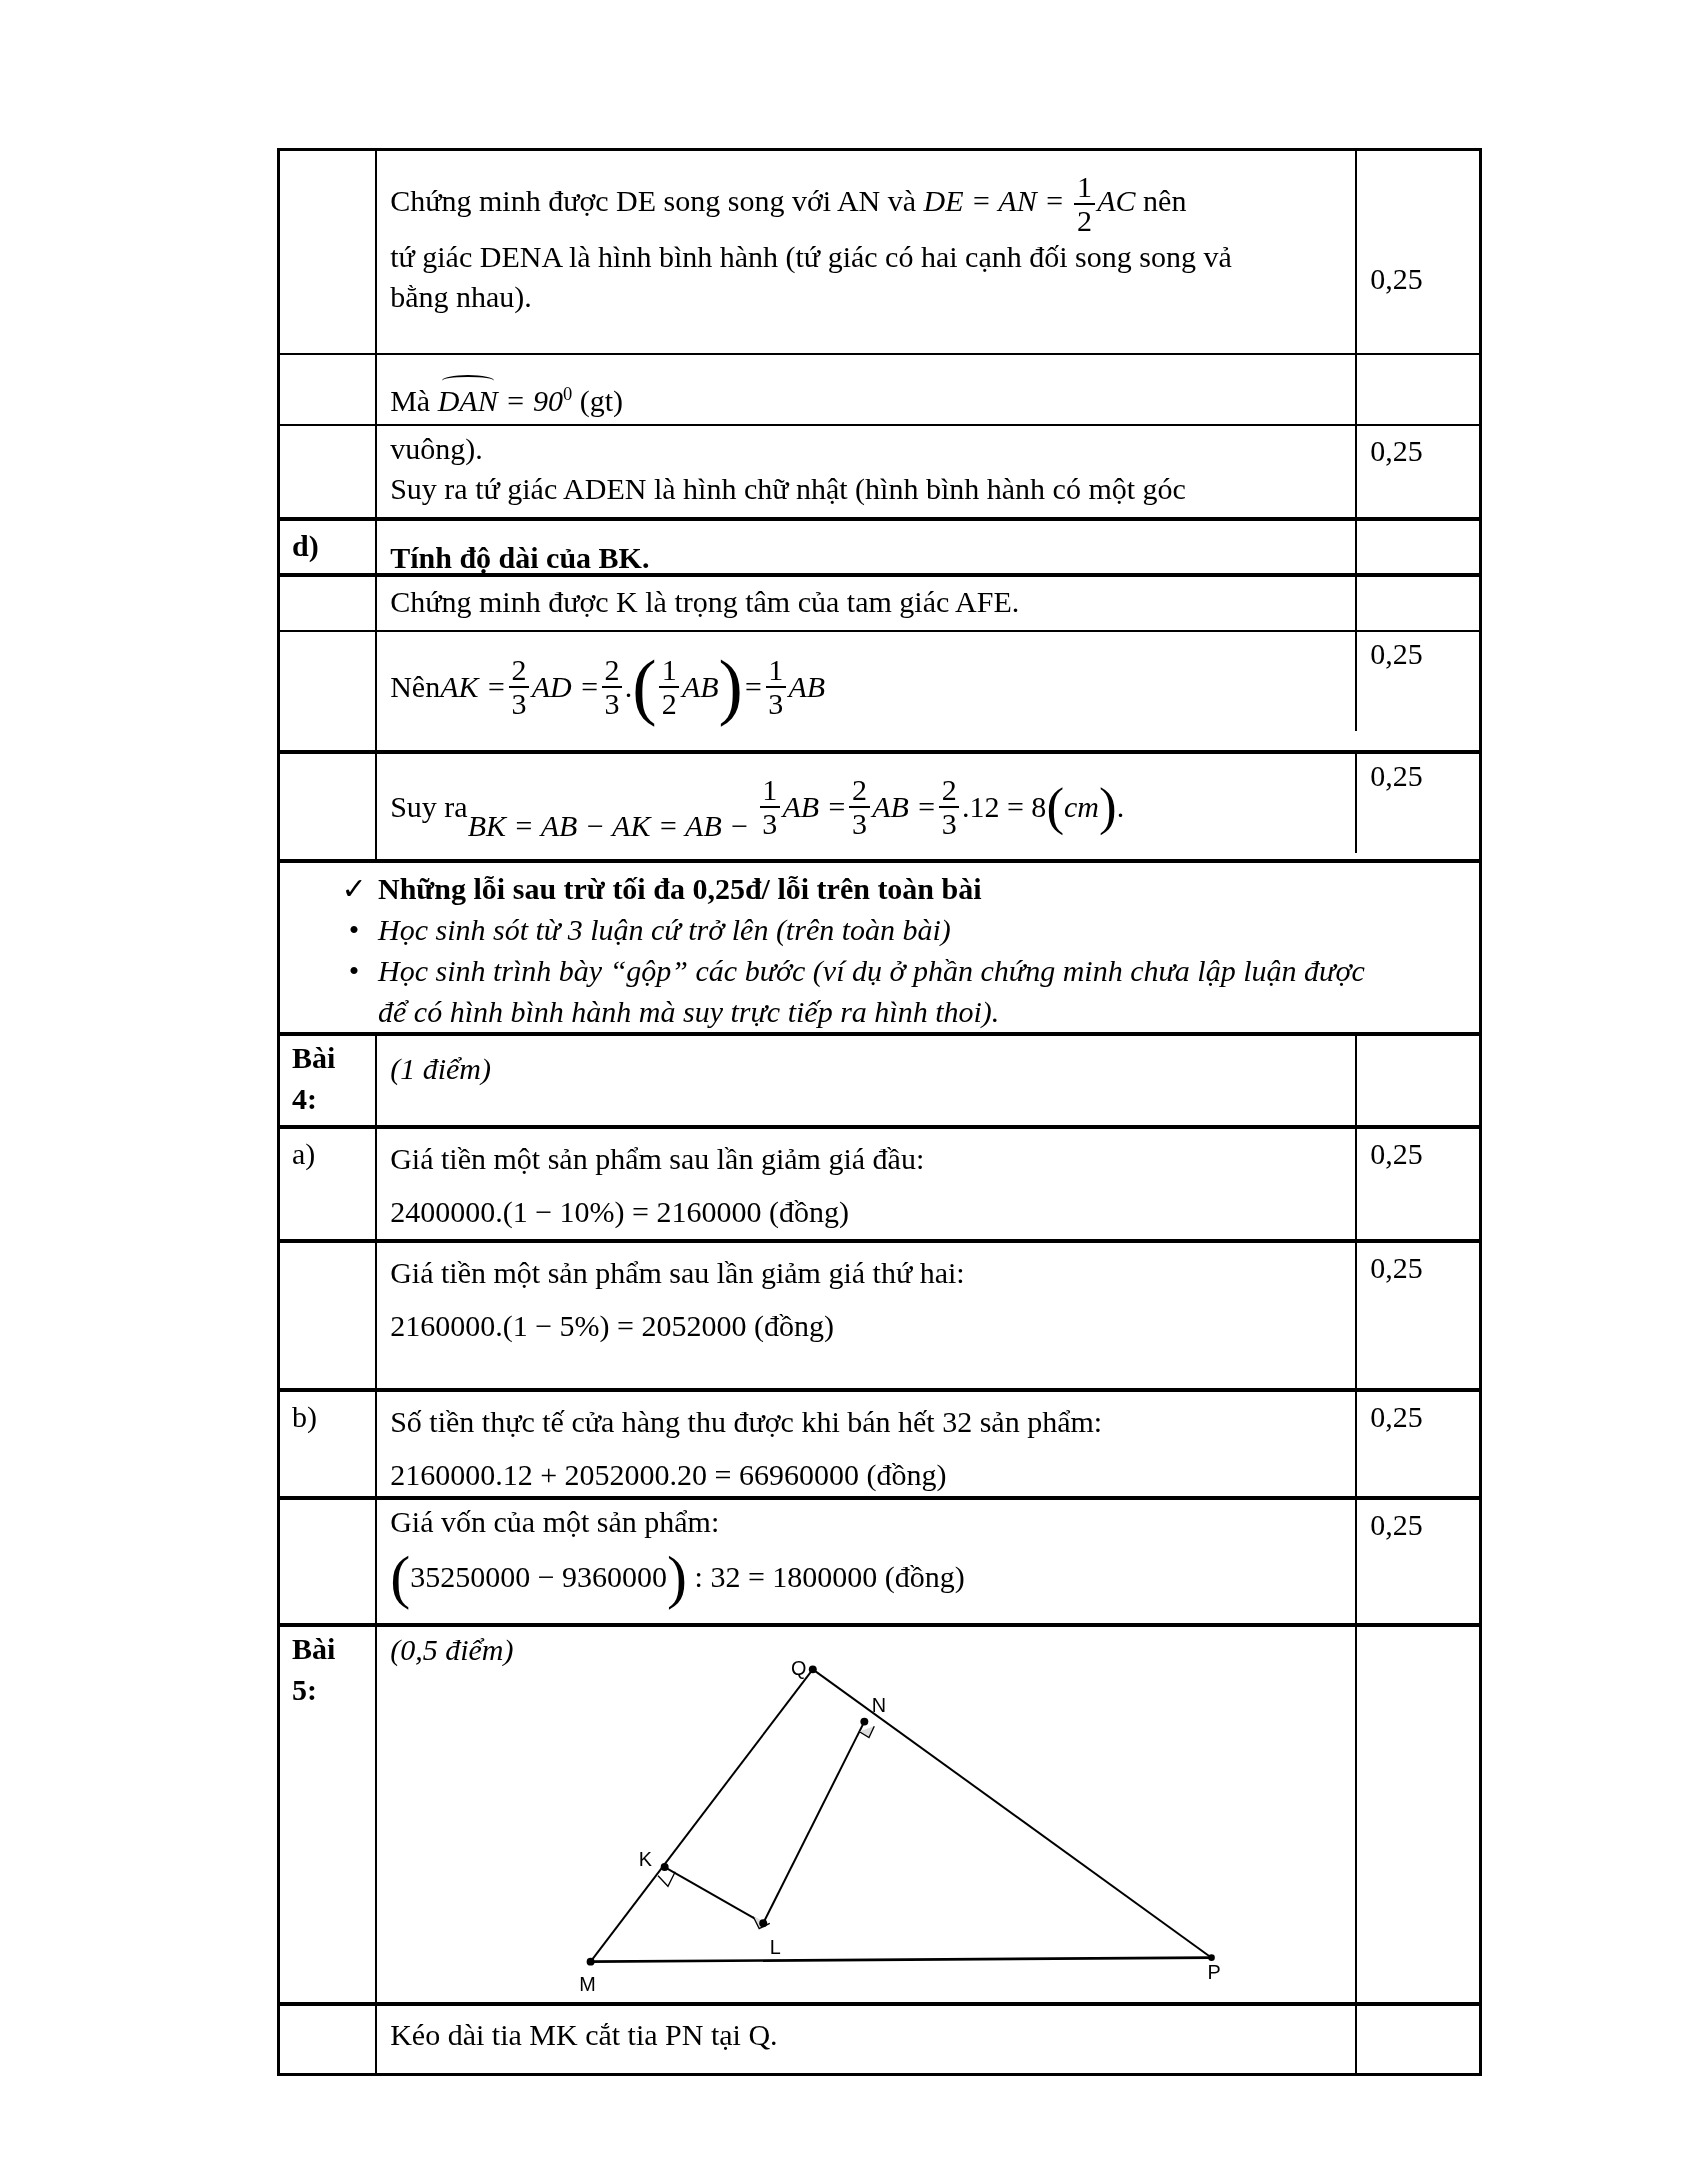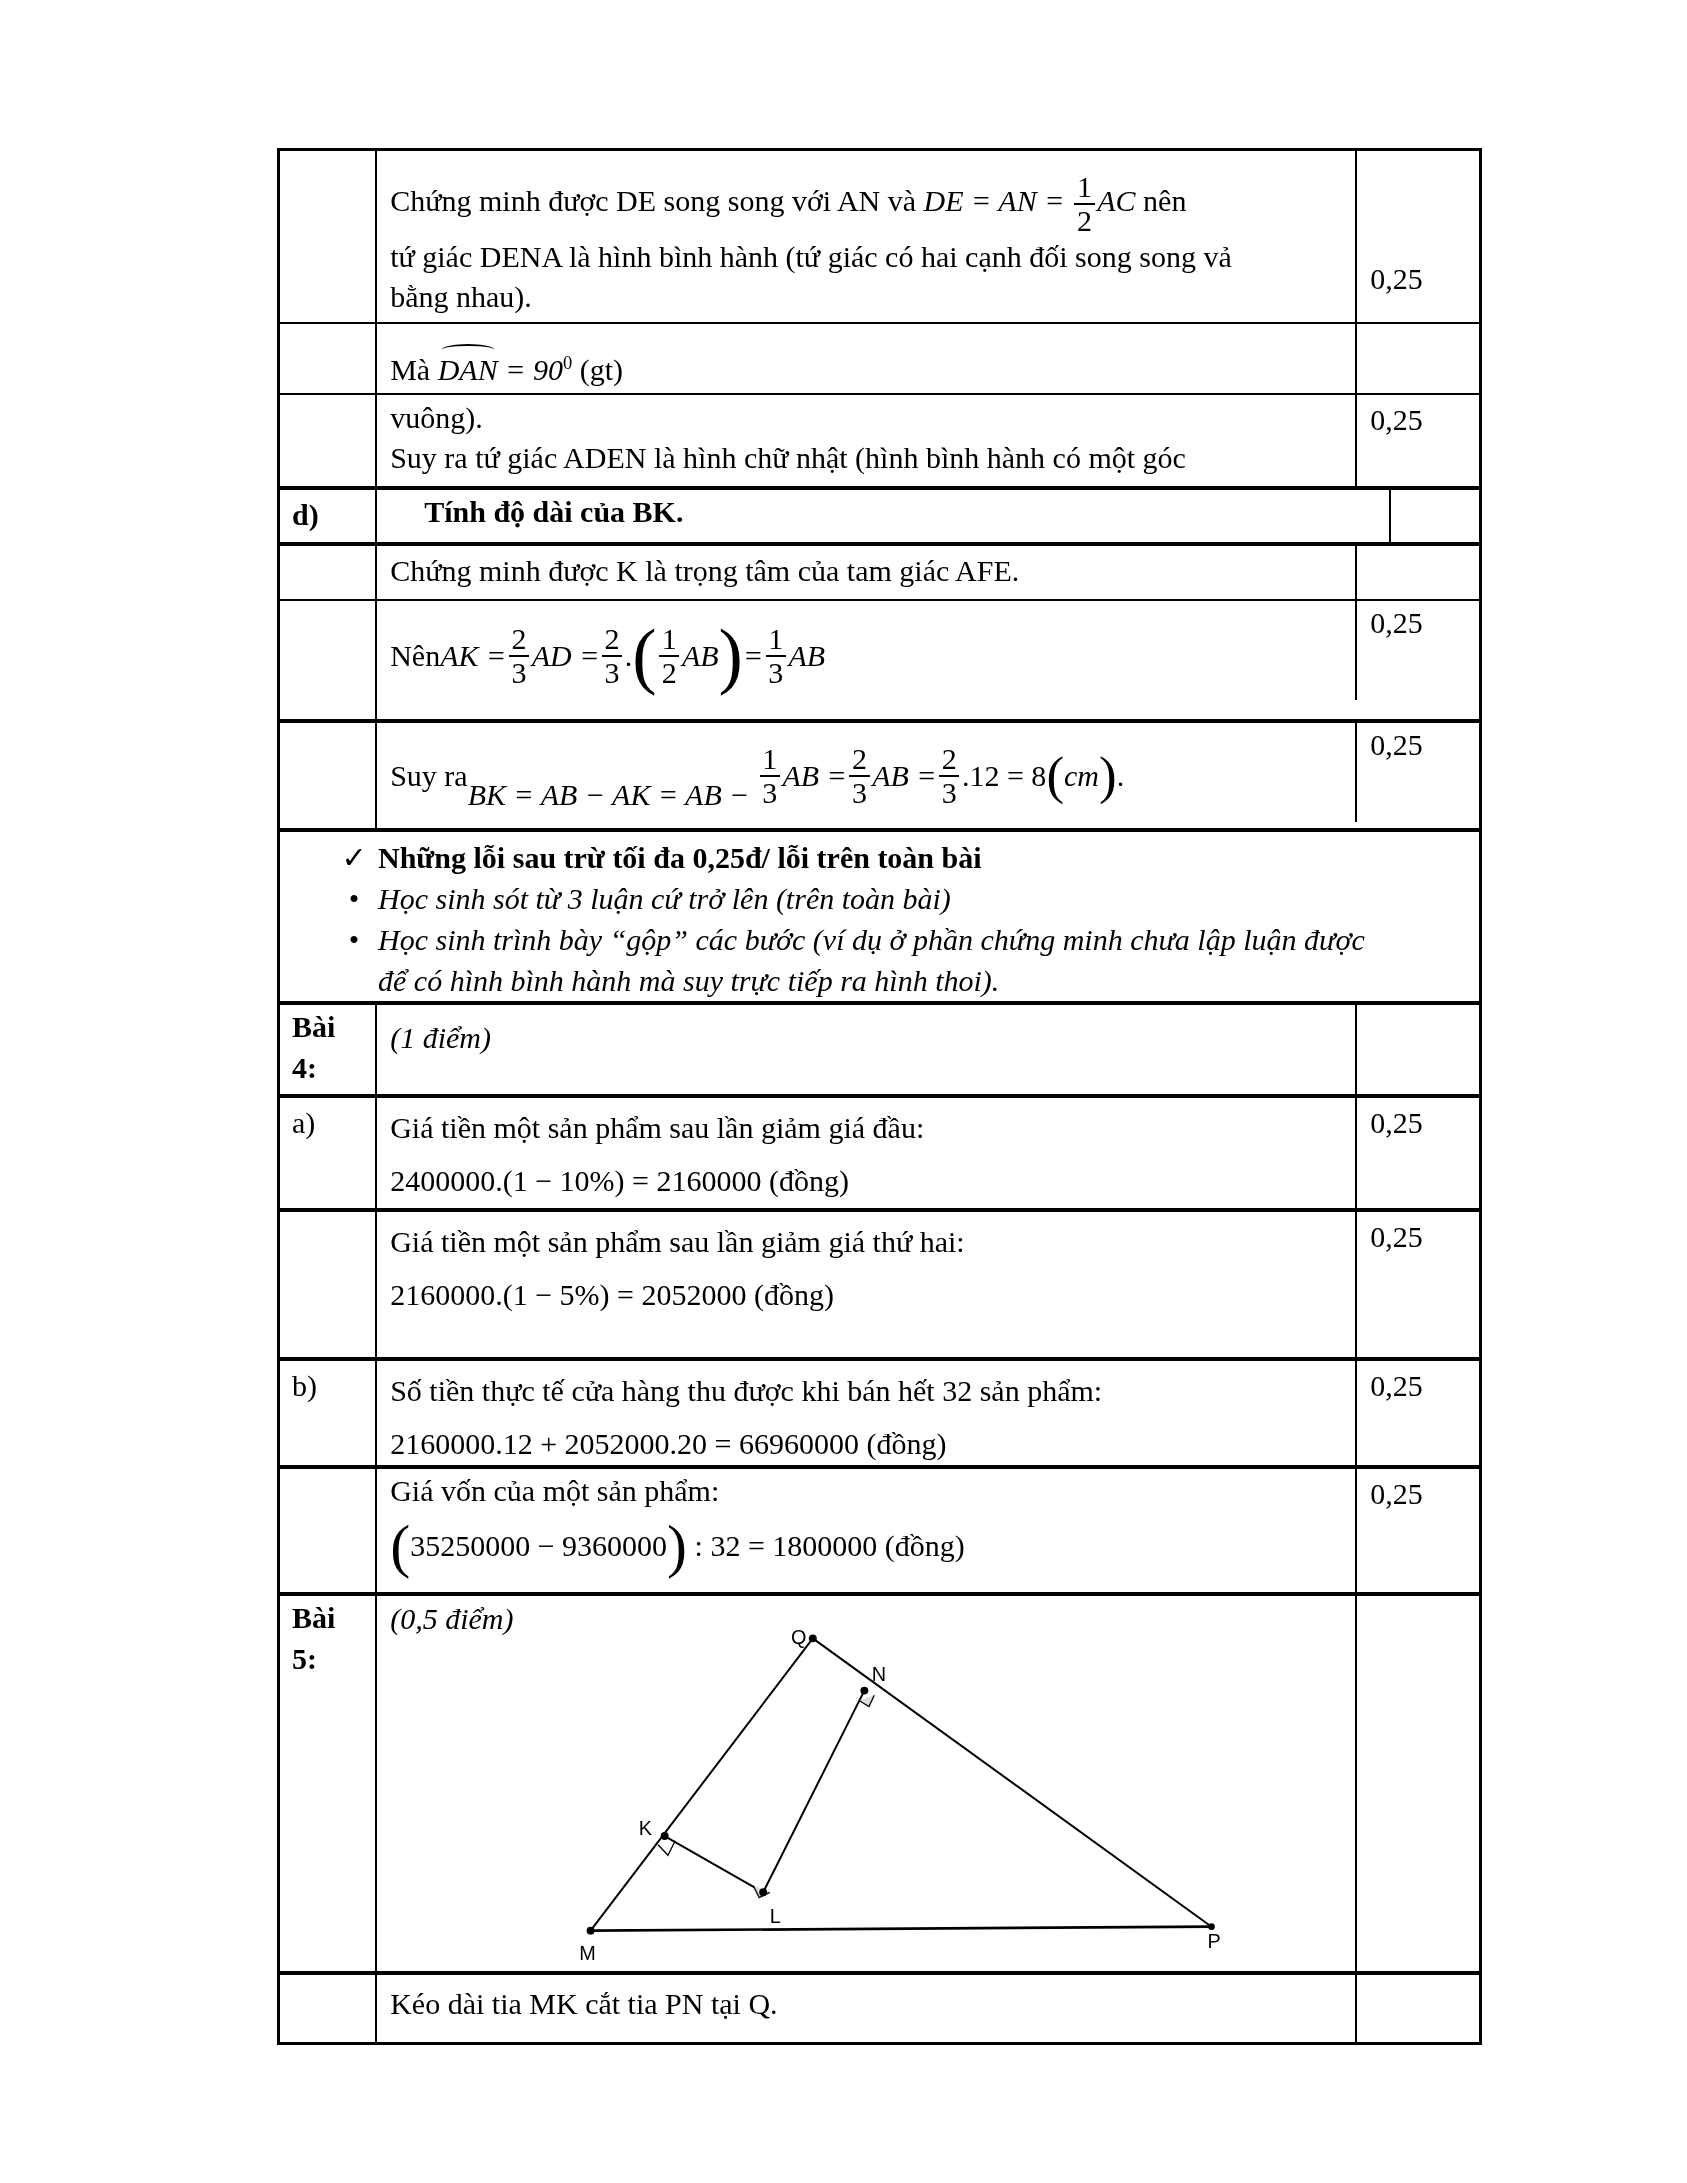--- a/index.html
+++ b/index.html
@@ -23,21 +23,21 @@
   .bullet-line .mark { width:48px; text-align:center; flex:none; }
   .diagram { position:absolute; left:0; top:0; }
   .arc { position:relative; display:inline-block; }
   .arc::before { content:""; position:absolute; left:4px; right:4px; top:-4px; height:9.3px; border-top:2px solid #000; border-radius:50% 50% 0 0; }
 </style>
 </head>
 <body>
 
 <div class="tbl">
 
-  <div class="row" style="height:171px">
+  <div class="row" style="height:202px">
     <div class="c1"></div>
     <div class="c2" style="padding-top:20px;">
       <div style="line-height:46px;">
         <span>Chứng minh được DE song song với AN và </span><span class="m">DE = AN = </span><span class="frac">
             <span class="num">1</span>
             <span class="den">2</span>
           </span><span class="m">AC</span><span> nên</span>
       </div>
       <div style="margin-top:0; line-height:40px;">tứ giác DENA là hình bình hành (tứ giác có hai cạnh đối song song vả</div>
       <div style="line-height:40px;">bằng nhau).</div>
@@ -57,21 +57,21 @@
     <div class="c1"></div>
     <div class="c2" style="padding-top:2.6px; line-height:40px;">
       <div>vuông).</div>
       <div>Suy ra tứ giác ADEN là hình chữ nhật (hình bình hành có một góc</div>
     </div>
     <div class="c3" style="padding-top:2.6px;">0,25</div>
   </div>
 
   <div class="row" style="height:56px">
     <div class="c1 b" style="padding-top:2.6px;">d)</div>
-    <div class="c2 b" style="padding-top:0;margin-left:34px;">Tính độ dài của BK.</div>
+    <div class="c2 b" style="padding-top:15px;">Tính độ dài của BK.</div>
     <div class="c3"></div>
   </div>
 
   <div class="row" style="height:57px">
     <div class="c1"></div>
     <div class="c2" style="padding-top:2.6px;">Chứng minh được K là trọng tâm của tam giác AFE.</div>
     <div class="c3"></div>
   </div>
 
   <div class="row thin" style="height:120px">

